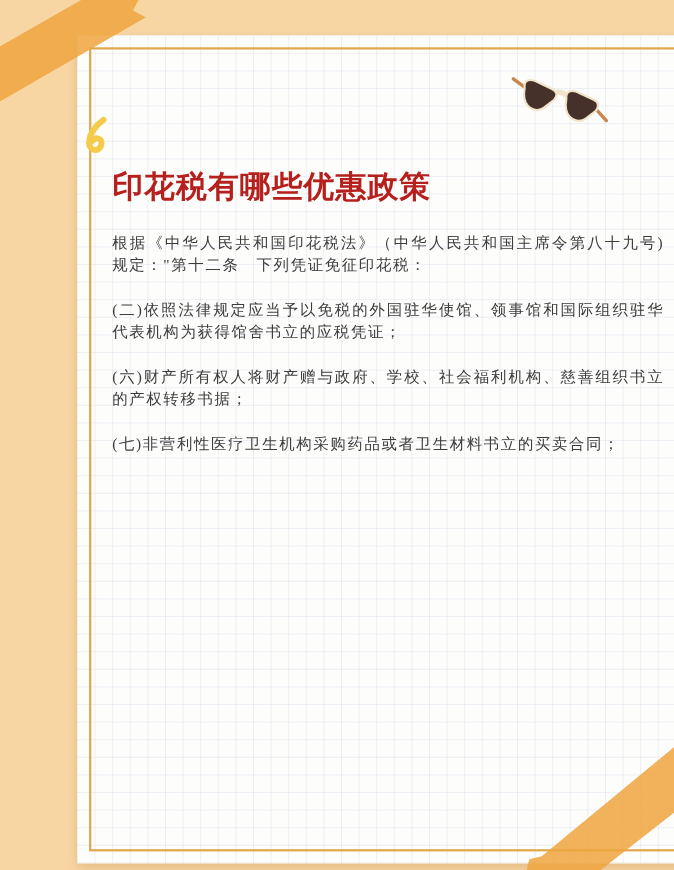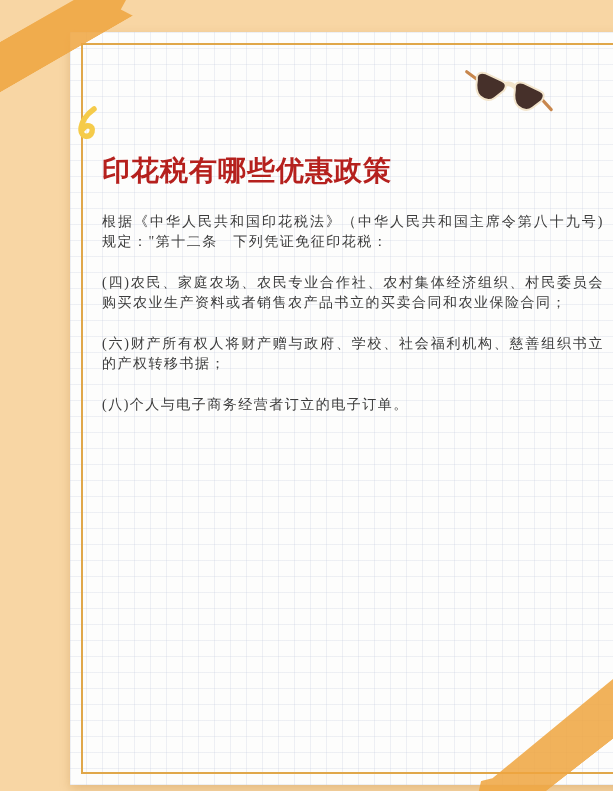--- a/index.html
+++ b/index.html
@@ -83,23 +83,23 @@
 <body>
 
 <div class="stage">
 
   <div class="card">
     <div class="card-border"></div>
 
     <div class="content">
       <h1 class="title">印花税有哪些优惠政策</h1>
       <p class="para">根据《中华人民共和国印花税法》（中华人民共和国主席令第八十九号)规定："第十二条　下列凭证免征印花税：</p>
-      <p class="para">(四)农民、家庭农场、农民专业合作社、农村集体经济组织、村民委员会购买农业生产资料或者销售农产品书立的买卖合同和农业保险合同；</p>
+      <p class="para">(二)依照法律规定应当予以免税的外国驻华使馆、领事馆和国际组织驻华代表机构为获得馆舍书立的应税凭证；</p>
       <p class="para">(六)财产所有权人将财产赠与政府、学校、社会福利机构、慈善组织书立的产权转移书据；</p>
-      <p class="para">(八)个人与电子商务经营者订立的电子订单。</p>
+      <p class="para">(七)非营利性医疗卫生机构采购药品或者卫生材料书立的买卖合同；</p>
     </div>
   </div>
 
   <svg class="squiggle" viewBox="0 0 26 38">
     <path d="M21 4 C14 9 8 17 8 25 C8 32 17 34 19 27 C21 20 13 19 10 24" fill="none" stroke="#F5CB4A" stroke-width="5.5" stroke-linecap="round"></path>
   </svg>
 
   <svg class="sunglasses" viewBox="-14 -4 128 60">
 
     <path d="M4 12 L-10 5" fill="none" stroke="#C8874D" stroke-width="4" stroke-linecap="round"></path>

